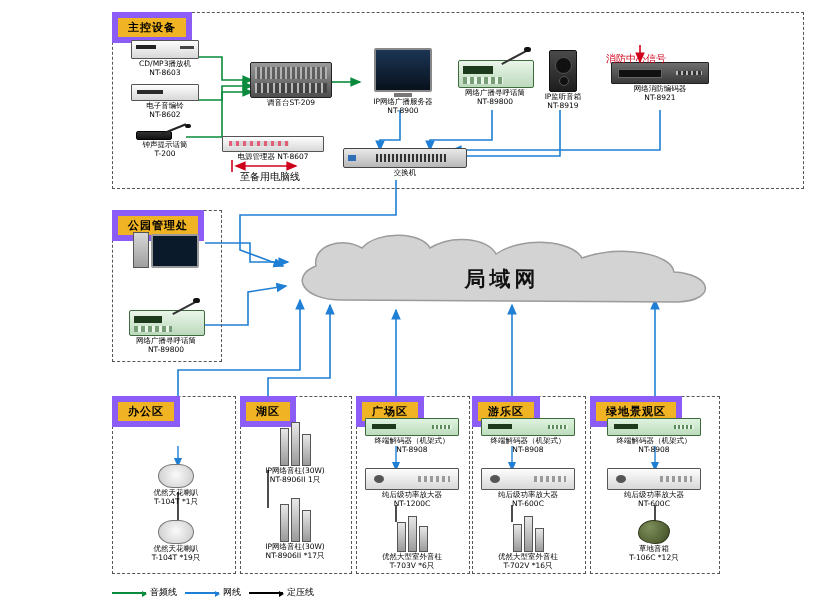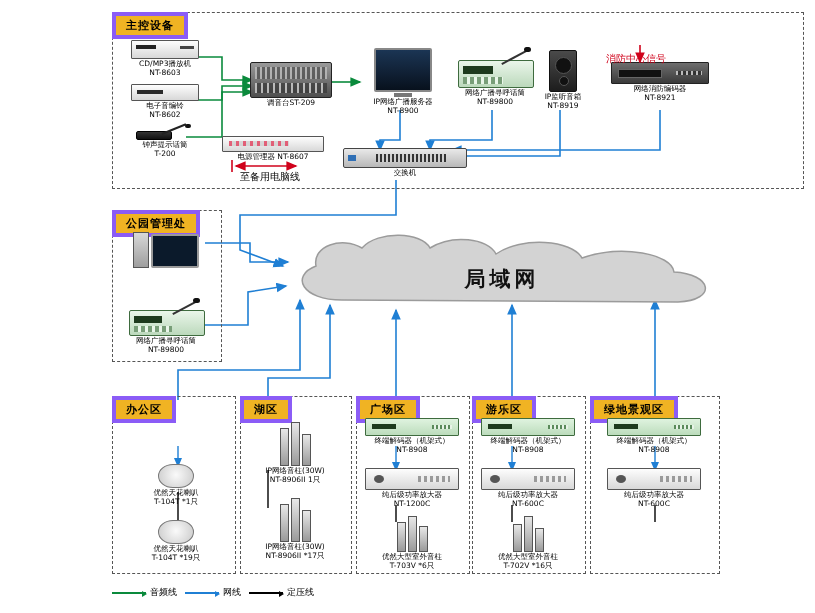--- a/index.html
+++ b/index.html
@@ -1,21 +1,21 @@
 <!DOCTYPE html>
 <html><head>
 <meta charset="utf-8">
 <style>
   html,body{margin:0;padding:0;background:#fff;}
   body{width:815px;height:613px;position:relative;font-family:"DejaVu Sans","Liberation Sans",sans-serif;overflow:hidden;}
   .canvas{position:absolute;left:0;top:0;width:815px;height:613px;}
   svg.wires{position:absolute;left:0;top:0;width:815px;height:613px;pointer-events:none;}
 
   .zone{position:absolute;border:1px dashed #555;background:transparent;}
-  .zone-title{position:absolute;background:#f0b323;border:4px solid #8b5cf6;color:#000;font-size:11px;
+  .zone-title{position:absolute;background:#f0b323;border:6px solid #8b5cf6;color:#000;font-size:11px;
               padding:2px 10px;font-weight:bold;letter-spacing:1px;}
 
   .node{position:absolute;text-align:center;font-size:7.5px;color:#000;line-height:1.25;}
   .node .cap{display:block;white-space:nowrap;}
   .dev{margin:0 auto;position:relative;}
 
   
   .rackbox{background:linear-gradient(#fdfdfd,#d8d8d8);border:1px solid #555;border-radius:1px;}
   .rackbox.dark{background:linear-gradient(#6e6e6e,#3a3a3a);border:1px solid #222;}
   .rackbox.green{background:linear-gradient(#dff3df,#bcdcbc);border:1px solid #3e6b3e;}
@@ -344,20 +344,25 @@
     <span class="cap">NT-8908</span>
   </div>
   <div class="node" style="left:596px;top:468px;width:116px;">
     <div class="dev rackbox" style="width:92px;height:20px;position:relative;">
       <div style="position:absolute;left:8px;top:6px;width:10px;height:8px;border-radius:50%;background:#555;"></div>
       <div style="position:absolute;right:8px;top:7px;width:32px;height:6px;background:repeating-linear-gradient(90deg,#9a9a9a 0 3px,#eee 3px 6px);"></div>
     </div>
     <span class="cap">纯后级功率放大器</span>
     <span class="cap">NT-600C</span>
   </div>
+  <div class="node" style="left:596px;top:520px;width:116px;">
+    <div class="dev rock"></div>
+    <span class="cap">草地音箱</span>
+    <span class="cap">T-106C *12只</span>
+  </div>
 
   <div class="legend">
     <div class="item">
       <span class="swatch g"></span>
       <span>音频线</span>
     </div>
     <div class="item">
       <span class="swatch b"></span>
       <span>网线</span>
     </div>

